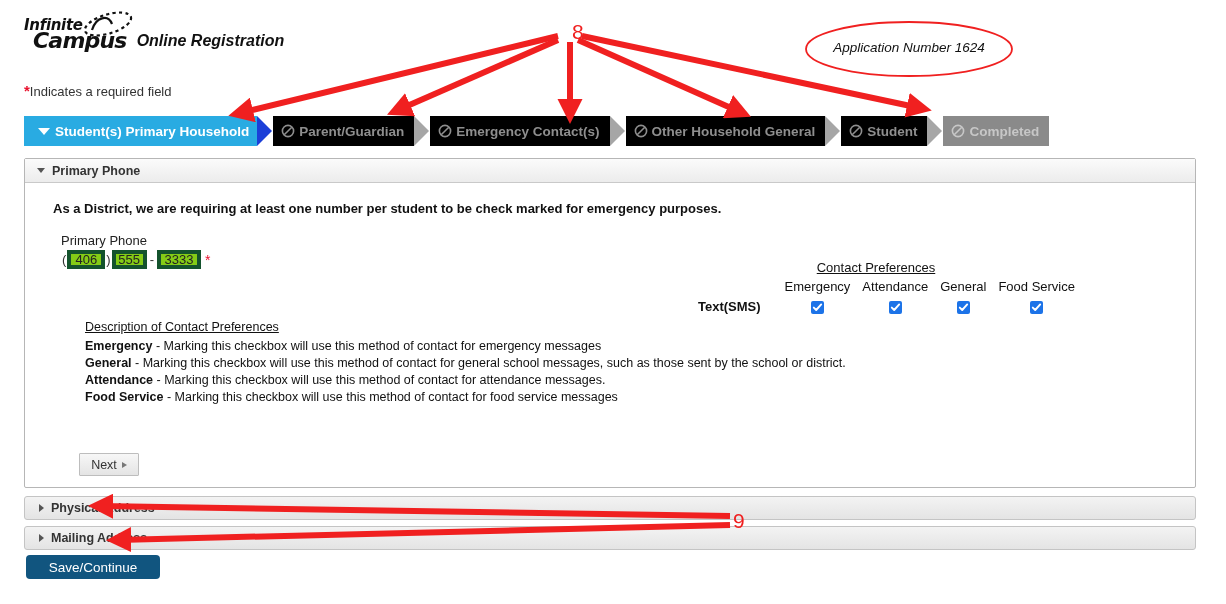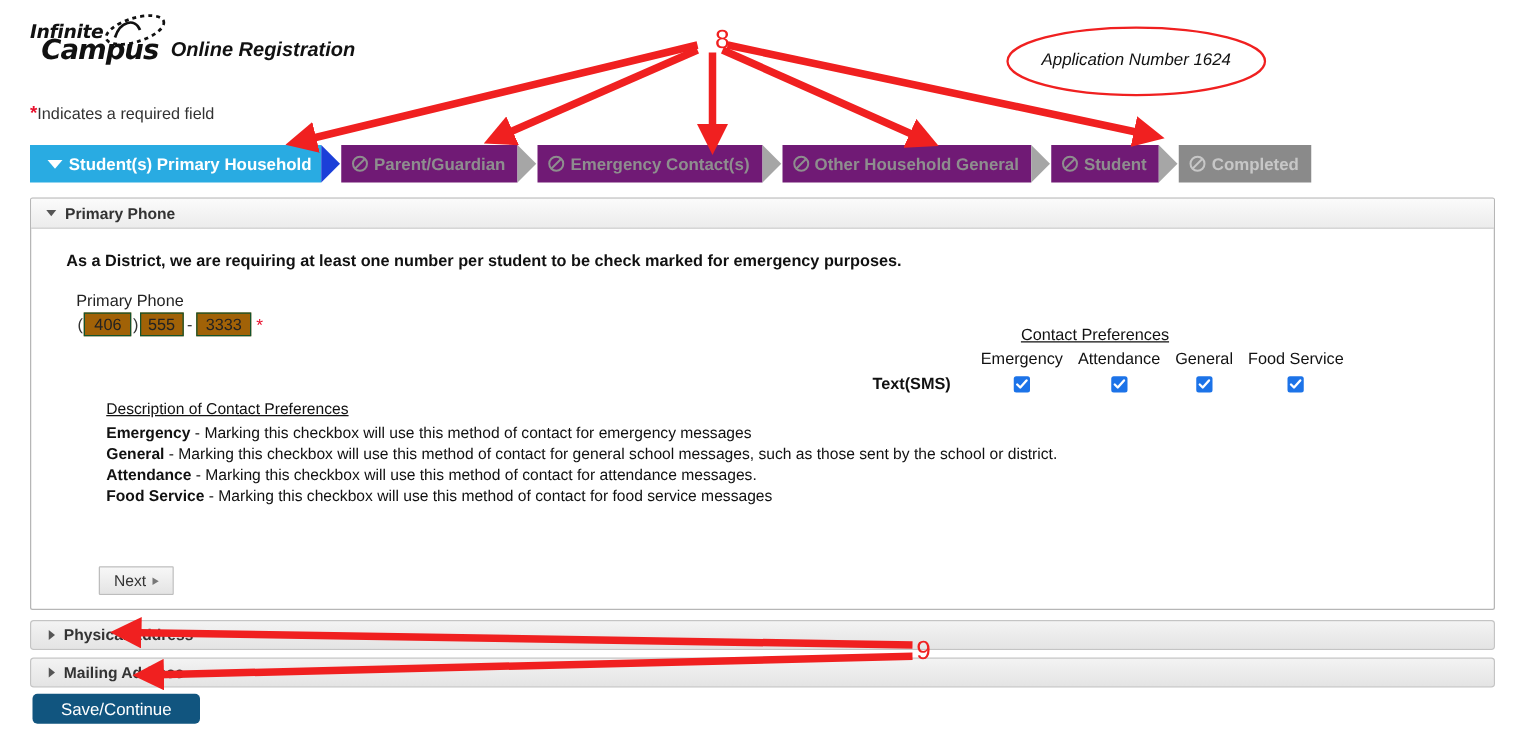--- a/index.html
+++ b/index.html
@@ -39,21 +39,21 @@
   
   #tabstrip { position:absolute; left:24px; top:116px; height:30px; display:flex; align-items:stretch;border-radius:7px; }
   .tab { position:relative; display:flex; align-items:center; height:30px; padding:0 10px 0 12px;
          font-weight:bold; font-size:13.5px; white-space:nowrap; }
   .tab.active { background:#29abe2; color:#ffffff; padding-left:14px; padding-right:8px; }
   .tab.active::after {
     content:""; position:absolute; right:-15px; top:0; width:0; height:0;
     border-top:15px solid transparent; border-bottom:15px solid transparent;
     border-left:15px solid #1b3fd8;
   }
-  .tab.locked { background:#701a75; color:#8e8e8e; margin-left:16px; padding-left:8px; }
+  .tab.locked { background:#000000; color:#8e8e8e; margin-left:16px; padding-left:8px; }
   .tab.locked::after {
     content:""; position:absolute; right:-15px; top:0; width:0; height:0;
     border-top:15px solid transparent; border-bottom:15px solid transparent;
     border-left:15px solid #a6a6a6;
   }
   .tab.done { background:#8a8a8a; color:#c7c7c7; margin-left:16px; padding-left:8px; }
   .tab.done::after { display:none; }
   .caret-down {
     width:0;height:0;border-left:6px solid transparent;border-right:6px solid transparent;
     border-top:7px solid #ffffff; margin-right:5px;
@@ -76,21 +76,21 @@
                border-left:5px solid #555; margin-right:7px; }
 
   #intro-line { position:absolute; left:28px; top:42px; font-weight:bold; font-size:13px; color:#111; }
 
   
   #phone-block { position:absolute; left:36px; top:74px; }
   #phone-label { font-size:13px; color:#222; margin-bottom:2px; }
   #phone-inputs { display:flex; align-items:center; font-size:13px; color:#333; }
   #phone-inputs .paren { margin:0 1px; }
   .phone-field {
-    background:#a16207; border:1px solid #14532d; font-family:"Liberation Sans", sans-serif;
+    background:#84cc16; border:4px solid #14532d; font-family:"Liberation Sans", sans-serif;
     font-size:13px; color:#222; text-align:center; padding:1px 2px; height:19px;
   }
   #ph-area { width:38px; }
   #ph-pre  { width:35px; }
   #ph-line { width:44px; }
   #phone-inputs .dash { margin:0 3px; }
   #phone-inputs .req { color:#e8112d; margin-left:4px; font-size:14px; }
 
   
   #pref-block { position:absolute; left:672px; top:56px;margin-top:45px; }

